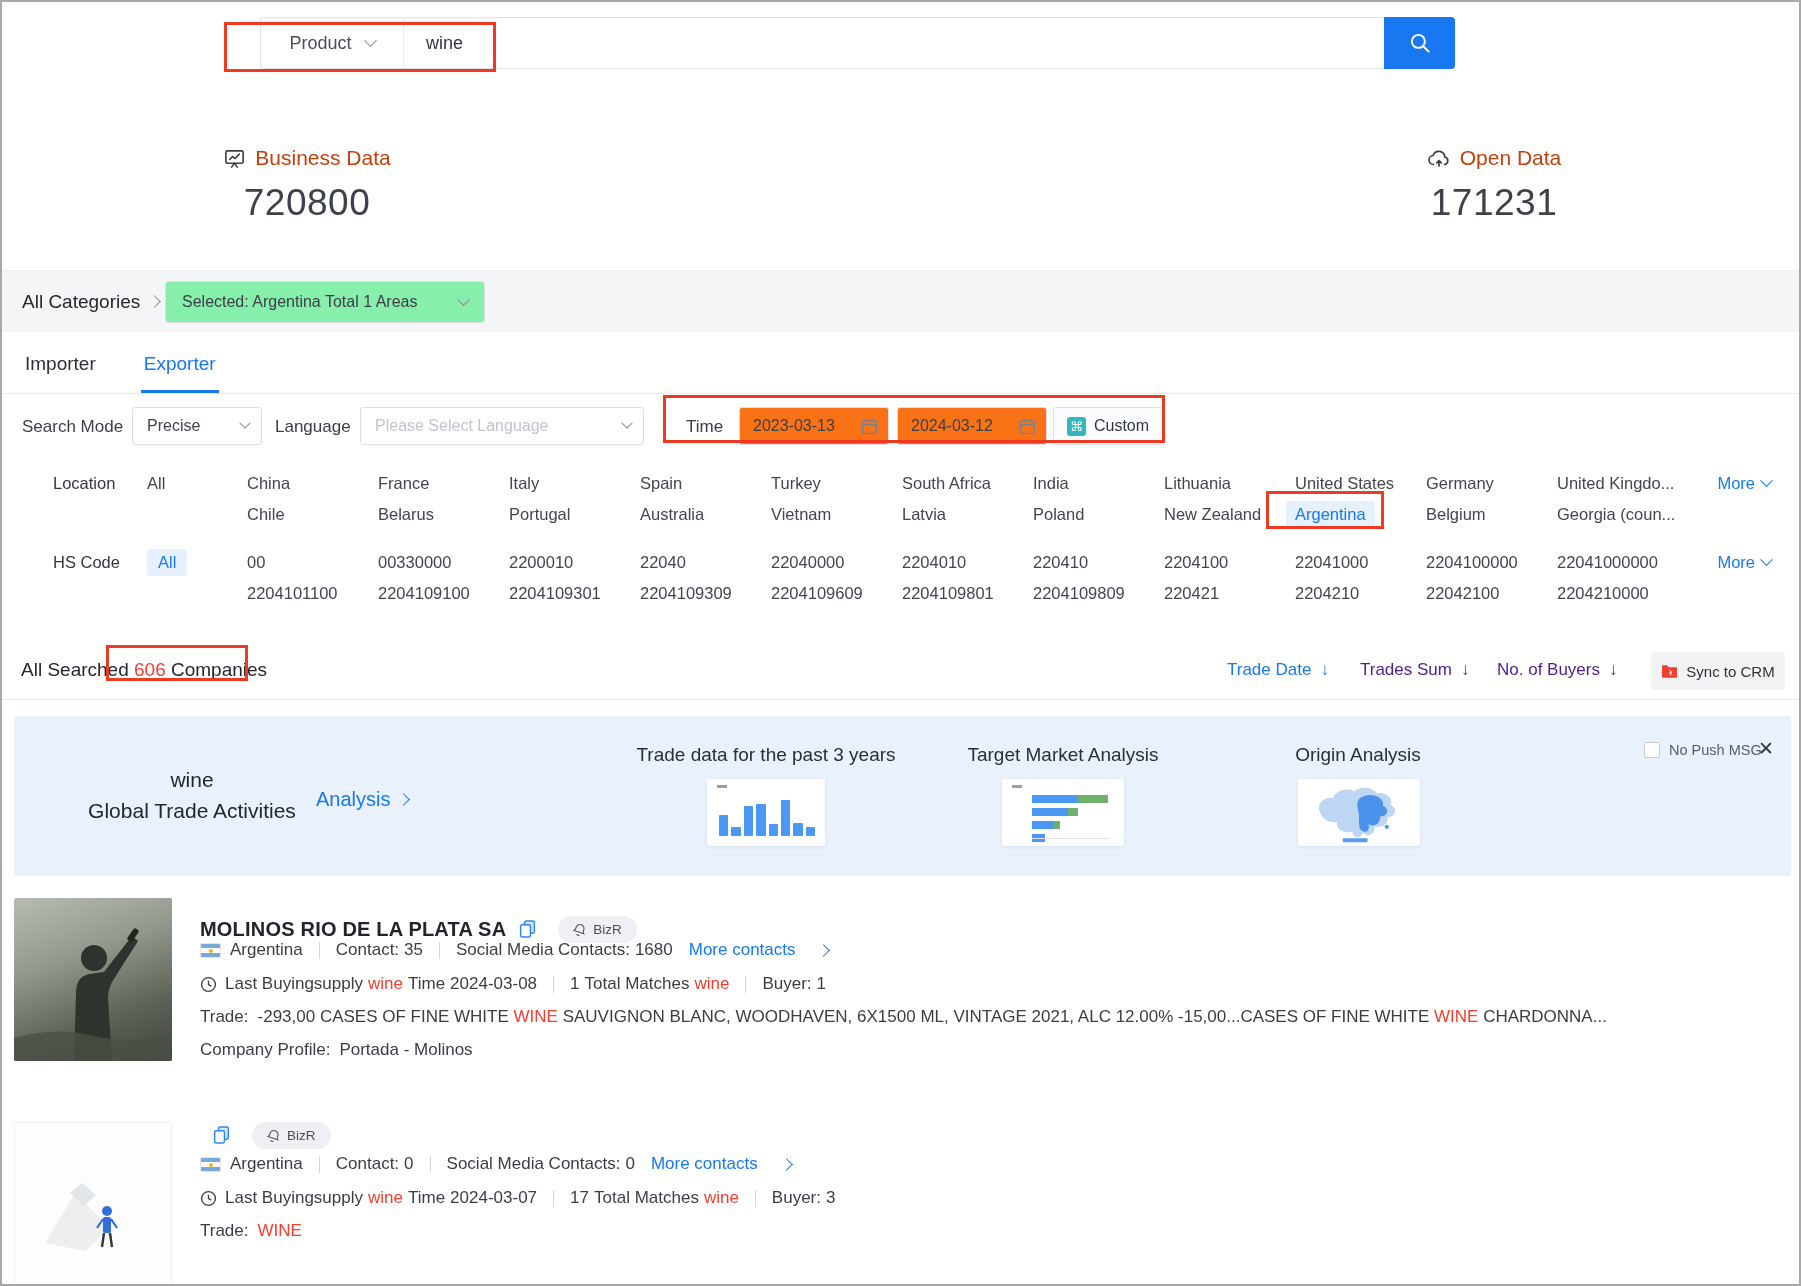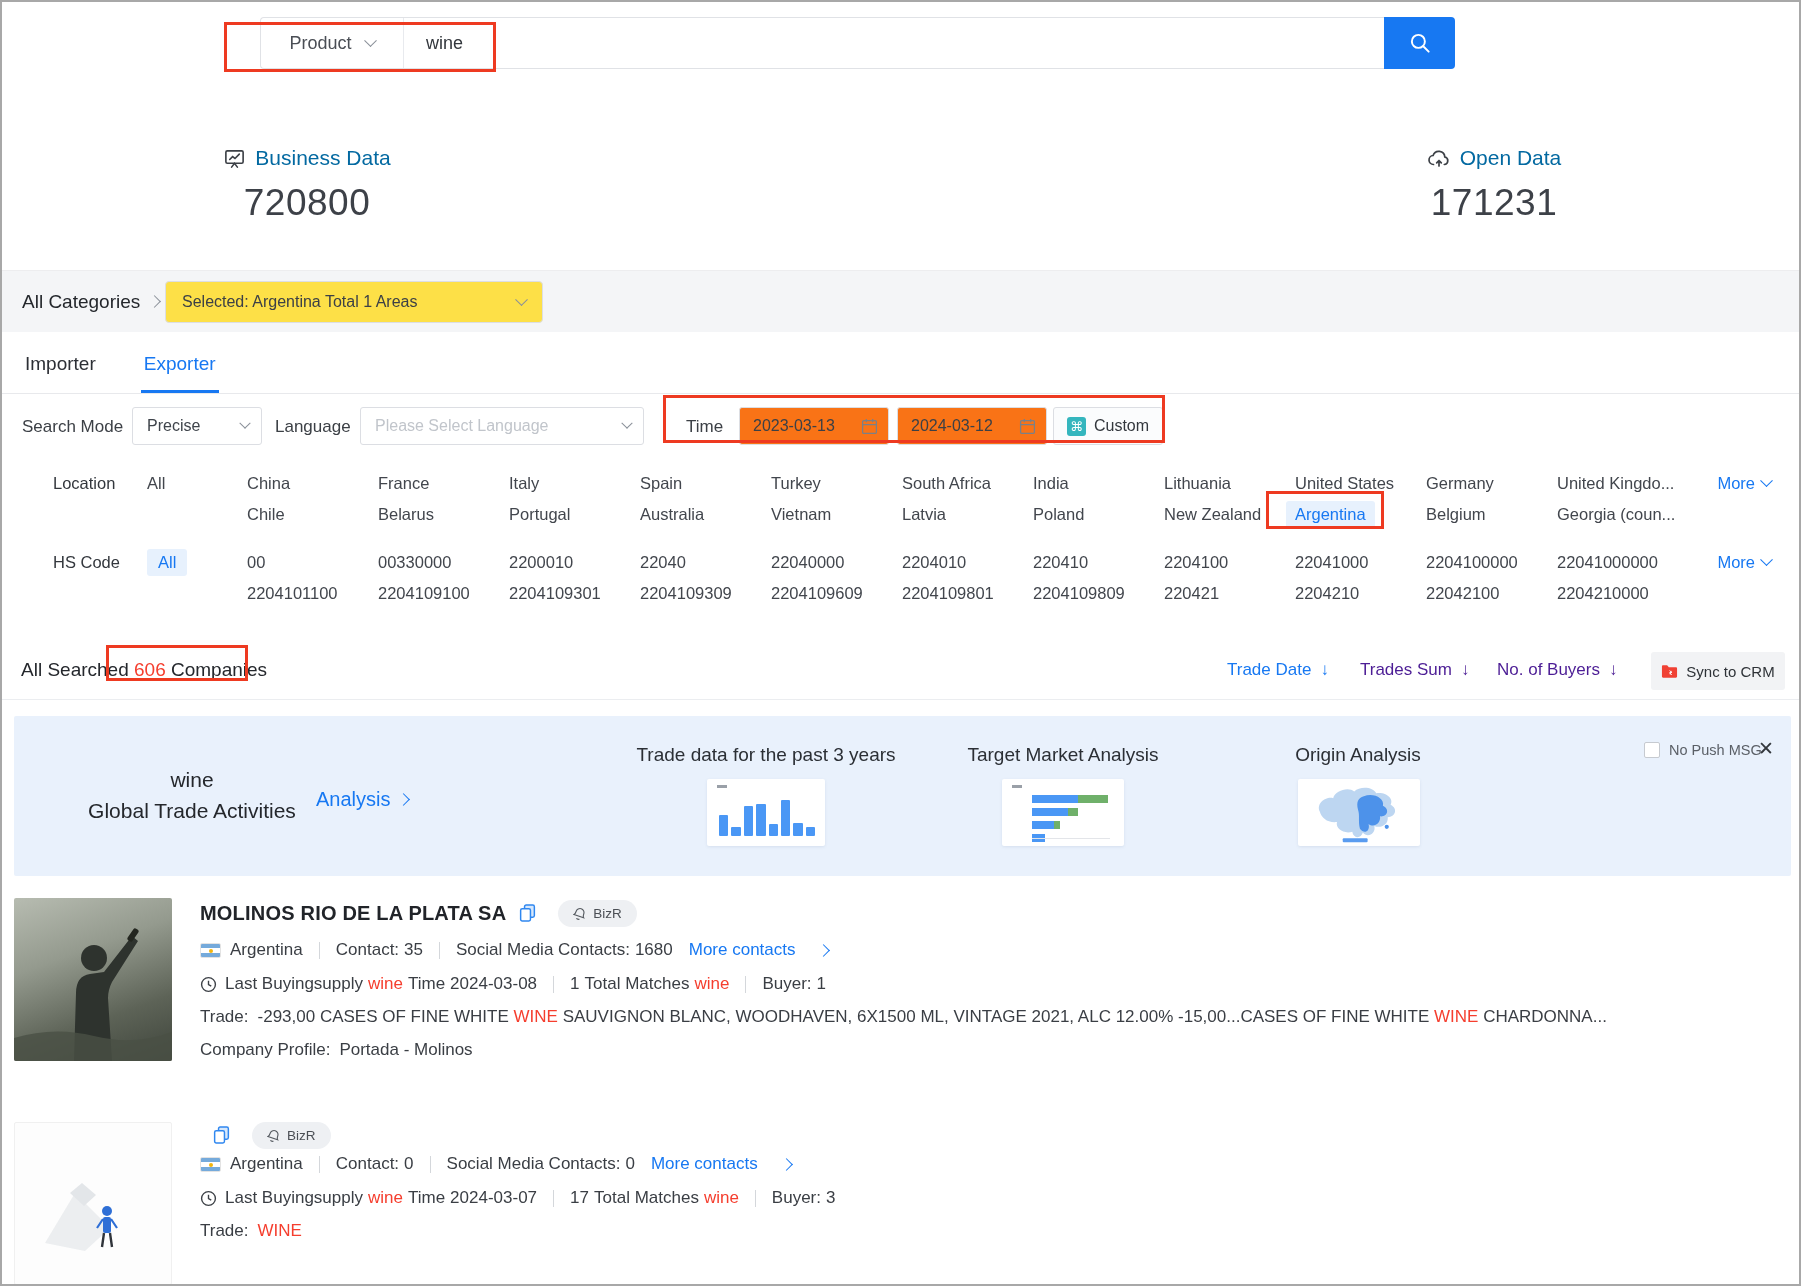--- a/index.html
+++ b/index.html
@@ -22,30 +22,30 @@
   .chev.right { transform:rotate(-45deg); }
   .chev.blue { border-color:#1778f2; }
 
   
   .redbox { border:3px solid #ee3a21; pointer-events:none; z-index:30; }
 
   
   .stats { left:0; top:96px; width:100%; height:172px; display:flex; justify-content:space-between;
            padding:0 185px; }
   .stat { width:240px; text-align:center; }
-  .stat .lab { margin-top:48px; font-size:21px; color:#0369a1; display:flex; align-items:center;
+  .stat .lab { margin-top:48px; font-size:21px; color:#c2410c; display:flex; align-items:center;
                justify-content:center; gap:9px; }
   .stat .num { margin-top:12px; font-size:37px; color:#3d4148; letter-spacing:.5px; }
   .stat.active .lab, .stat.active .num { color:#1778f2; }
 
   
   .catbar { left:0; top:268px; width:100%; height:62px; background:#f4f5f7; border-top:1px solid #ededef; }
   .catbar .all { position:absolute; left:20px; top:0; height:100%; display:flex; align-items:center;
                  gap:10px; font-size:19px; color:#24272c; cursor:pointer; }
-  .cat-select { position:absolute; left:163px; top:10px; width:378px; height:42px; background:#fde047;
+  .cat-select { position:absolute; left:163px; top:10px; width:320px; height:42px; background:#86efac;
                 border:1px solid #dcdee3; border-radius:4px; display:flex; align-items:center;
                 padding:0 16px; font-size:16px; color:#3c4046; cursor:pointer; }
   .cat-select .chev { margin-left:auto; }
 
   
   .tabs { left:0; top:330px; width:100%; height:62px; border-bottom:1px solid #e8e9ec;
           display:flex; align-items:flex-end; padding-left:20px; gap:42px; }
   .tab { font-size:19px; color:#2c2f35; padding:0 3px 18px; cursor:pointer; }
   .tab.active { color:#1778f2; border-bottom:3px solid #1778f2; padding-bottom:15px; }
 
@@ -354,21 +354,21 @@
   <div class="card" style="top:890px;height:185px;">
     <div class="cphoto ph1" style="top:6px;height:163px;">
       <svg width="158" height="163" viewBox="0 0 158 163">
         <path d="M60 163 L62 95 Q62 78 76 76 L90 74 L118 38 L124 43 L98 84 Q94 92 94 100 L98 163 Z" fill="#2e332e"></path>
         <circle cx="80" cy="60" r="13" fill="#2e332e"></circle>
         <rect x="116" y="30" width="6" height="14" rx="2" fill="#23261f" transform="rotate(35 119 37)"></rect>
         <path d="M0 140 Q40 128 80 138 T158 134 L158 163 L0 163 Z" fill="#4a5045" opacity=".8"></path>
       </svg>
     </div>
     <div class="content">
-      <div class="cline" style="top:8px;">
+      <div class="cline" style="top:24px;">
         <span class="cname">MOLINOS RIO DE LA PLATA SA</span>
         <svg style="margin-left:13px;" width="17" height="19" viewBox="0 0 16 18" fill="none" stroke="#2f87f0" stroke-width="1.4">
           <rect x="5.2" y="1" width="9.3" height="11.5" rx="1.5" fill="#d7e8fc"></rect>
           <rect x="1.5" y="4.5" width="9.3" height="11.5" rx="1.5" fill="#fff"></rect>
         </svg>
         <span class="bizr">
           <svg width="13" height="14" viewBox="0 0 14 15" fill="none" stroke="#565b61" stroke-width="1.2">
             <path d="M7 1.5a4.3 4.3 0 014.3 4.3c0 3 1.2 4.1 1.2 4.1H1.5s1.2-1.1 1.2-4.1A4.3 4.3 0 017 1.5zM5.5 12.5a1.6 1.6 0 003 0" transform="rotate(18 7 7.5)"></path>
           </svg>
           <span>BizR</span>

